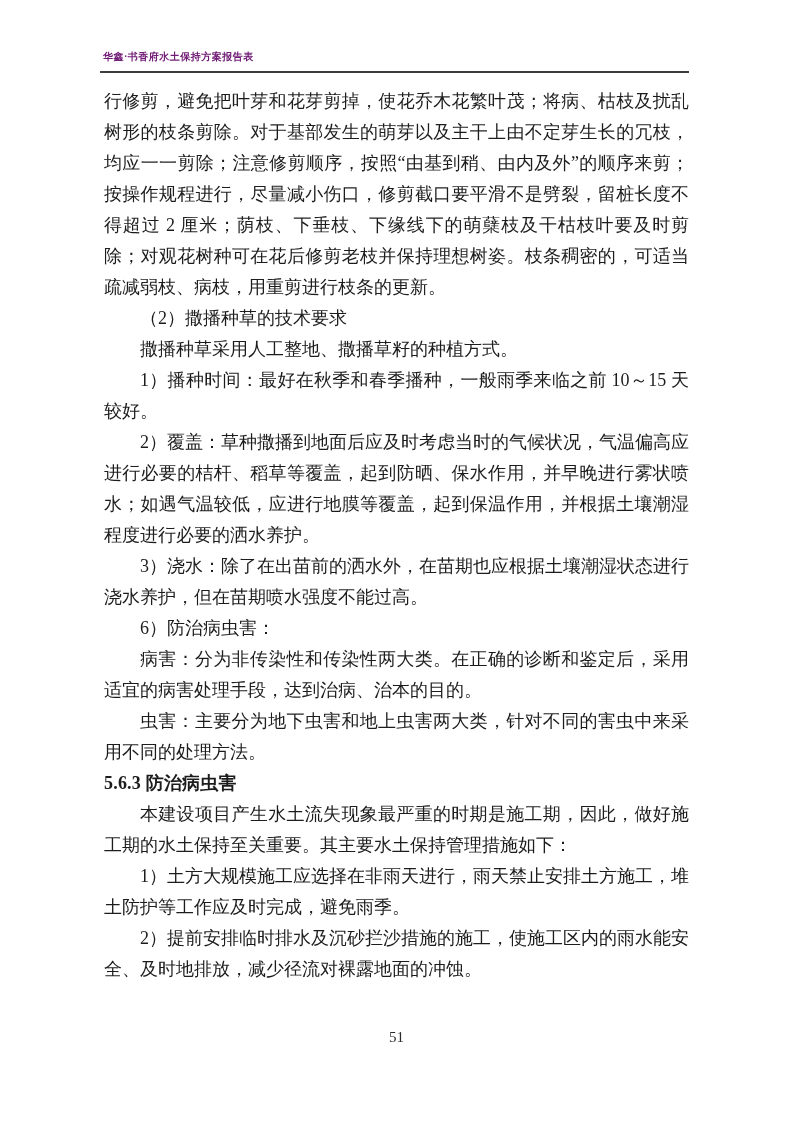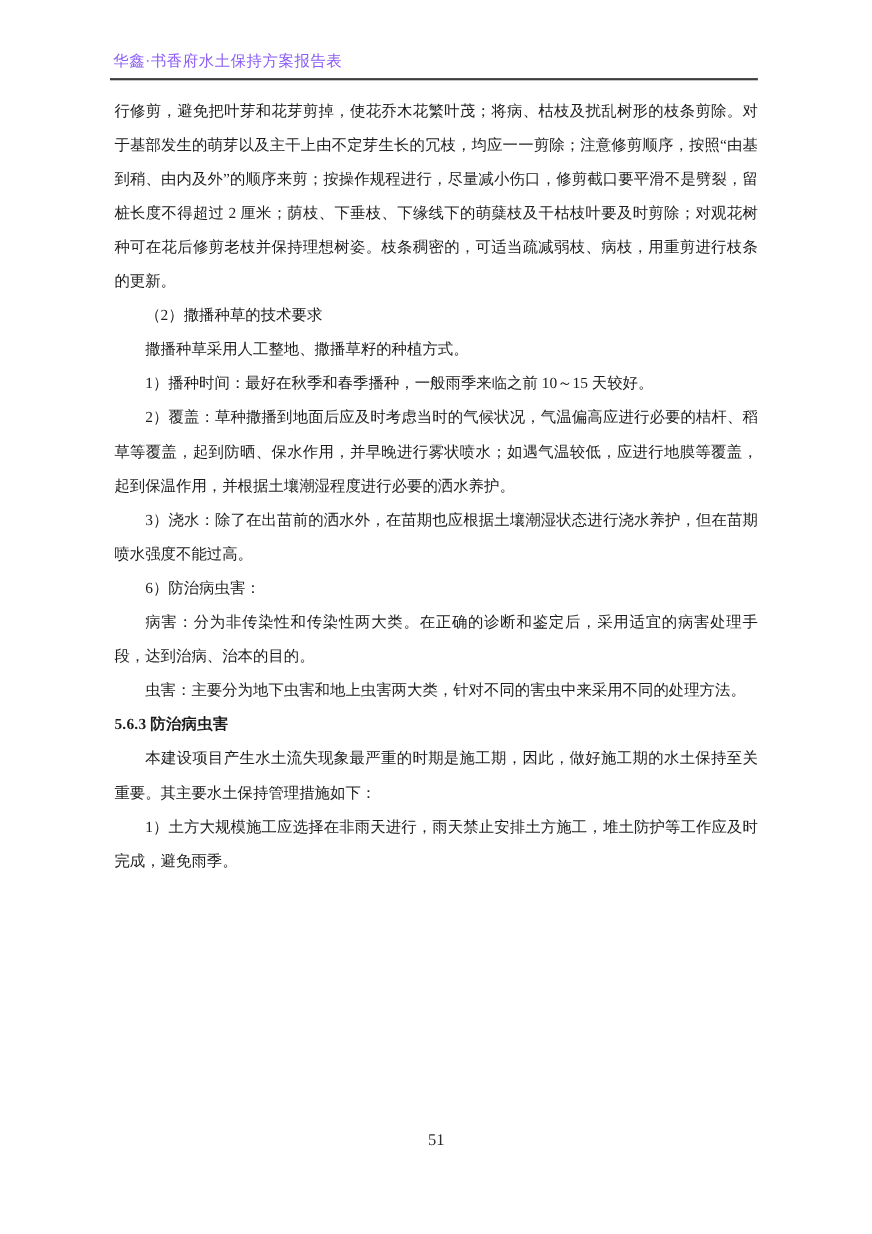--- a/index.html
+++ b/index.html
@@ -16,39 +16,40 @@
     font-family: "Liberation Serif", "DejaVu Serif", serif;
     color: #1c1c1c;
   }
   .page-header {
     position: absolute;
     left: 103px;
     top: 46px;
     width: 586px;
   }
   .header-title {
-    font-size: 14px;
+    font-size: 10px;
     line-height: 22px;
     letter-spacing: 0.5px;
-    color: #8b5cf6;
+    color: #701a75;
+    font-weight: bold;
   }
   .header-rule {
     position: absolute;
     left: 100px;
     top: 71px;
     width: 589px;
     height: 2px;
     background: #3d3d3d;
   }
   .doc-body {
     position: absolute;
     left: 104px;
     top: 86px;
     width: 585px;
-    font-size: 14px;
+    font-size: 18px;
     line-height: 31px;
     text-align: justify;
     text-justify: inter-ideograph;
   }
   .doc-body p {
     margin: 0;
     padding: 0;
   }
   .doc-body p.indent {
     text-indent: 2em;
@@ -86,19 +87,20 @@
       <p class="indent">撒播种草采用人工整地、撒播草籽的种植方式。</p>
       <p class="indent">1）播种时间：最好在秋季和春季播种，一般雨季来临之前 10～15 天较好。</p>
       <p class="indent">2）覆盖：草种撒播到地面后应及时考虑当时的气候状况，气温偏高应进行必要的桔杆、稻草等覆盖，起到防晒、保水作用，并早晚进行雾状喷水；如遇气温较低，应进行地膜等覆盖，起到保温作用，并根据土壤潮湿程度进行必要的洒水养护。</p>
       <p class="indent">3）浇水：除了在出苗前的洒水外，在苗期也应根据土壤潮湿状态进行浇水养护，但在苗期喷水强度不能过高。</p>
       <p class="indent">6）防治病虫害：</p>
       <p class="indent">病害：分为非传染性和传染性两大类。在正确的诊断和鉴定后，采用适宜的病害处理手段，达到治病、治本的目的。</p>
       <p class="indent">虫害：主要分为地下虫害和地上虫害两大类，针对不同的害虫中来采用不同的处理方法。</p>
       <p class="heading">5.6.3 防治病虫害</p>
       <p class="indent">本建设项目产生水土流失现象最严重的时期是施工期，因此，做好施工期的水土保持至关重要。其主要水土保持管理措施如下：</p>
       <p class="indent">1）土方大规模施工应选择在非雨天进行，雨天禁止安排土方施工，堆土防护等工作应及时完成，避免雨季。</p>
+      <p class="indent">2）提前安排临时排水及沉砂拦沙措施的施工，使施工区内的雨水能安全、及时地排放，减少径流对裸露地面的冲蚀。</p>
     </div>
 
   <div class="page-footer">
     <span class="page-number">51</span>
   </div>
 
 </div>
 
 </body></html>

